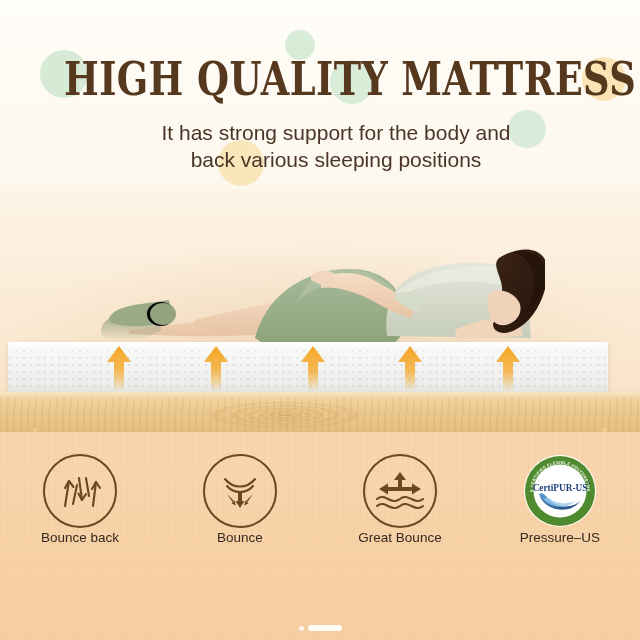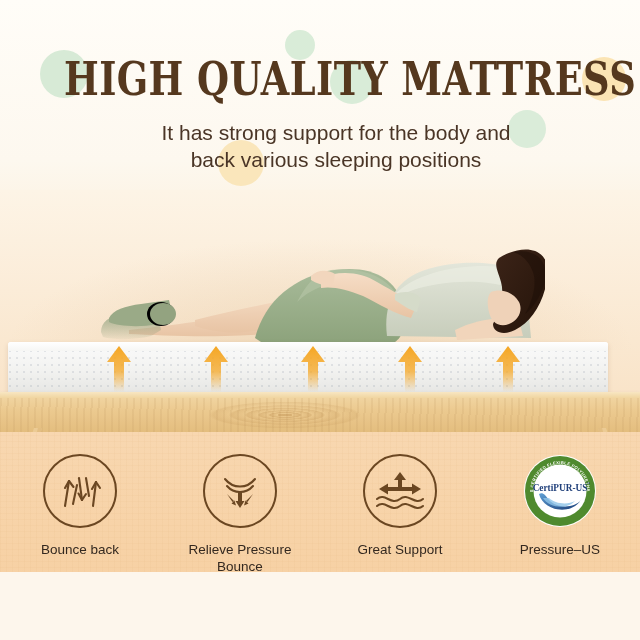--- a/index.html
+++ b/index.html
@@ -2,21 +2,21 @@
 <html><head>
 <meta charset="utf-8">
 <style>
   * { margin:0; padding:0; box-sizing:border-box; }
   body {
     width:640px; height:640px; overflow:hidden;
     font-family:"Liberation Sans", sans-serif;
     background:#fdf6ec;
   }
   .poster {
-    position:relative; width:640px; height:572px; overflow:hidden;
+    position:relative; width:640px; height:640px; overflow:hidden;
     background:linear-gradient(180deg,#fffdf8 0%,#fdf8ef 28%,#fbeed8 46%,#f9e2c3 62%,#f7d9b2 72%,#f6d2a6 100%);
   }
 
   
   .blob { position:absolute; border-radius:50%; }
 
   
   .header { position:absolute; left:0; top:0; width:640px; text-align:center; z-index:5; }
   .headline {
     font-family:"DejaVu Serif", serif;
@@ -103,21 +103,21 @@
       linear-gradient(180deg,#f8d7b0 0%,#f7d2a6 55%,#f6cfa1 100%);
   }
   .feature-row { position:absolute; left:0; top:22px; width:640px; display:flex; }
   .feature { width:160px; text-align:center; position:relative; }
   .circle {
     width:74px; height:74px; margin:0 auto;
     border:2px solid #6b4722; border-radius:50%;
     display:flex; align-items:center; justify-content:center;
   }
   .feature-label {
-    margin-top:14px; font-size:13.5px; color:#33281f; line-height:1.25;
+    margin-top:2px; font-size:13.5px; color:#33281f; line-height:1.25;
   }
 
   
   .carousel { position:absolute; left:0; bottom:9px; width:640px;
               display:flex; justify-content:center; align-items:center; gap:4px; }
   .c-dot { width:5px; height:5px; border-radius:50%; background:rgba(255,255,255,.80); }
   .c-bar { width:34px; height:6px; border-radius:3px; background:rgba(255,255,255,.92); }
 </style>
 </head>
 <body>
@@ -272,42 +272,41 @@
             </g>
             <g fill="#6b4722">
               <path d="M12 26 L19 33 L16.5 35.5 L21 37.5 L19.5 32.5 L17.5 34 L12 26 Z"></path>
               <path d="M38 26 L31 33 L33.5 35.5 L29 37.5 L30.5 32.5 L32.5 34 L38 26 Z"></path>
               <path d="M25 24 L25 34 M25 40 L20.5 33 L29.5 33 Z"></path>
               <rect x="23" y="24" width="4" height="11"></rect>
             </g>
           </svg>
         </div>
         <div class="feature-label">
-          <div>Relieve Pressure</div>
           <div>Bounce</div>
         </div>
       </div>
 
       <div class="feature">
         <div class="circle">
           <svg width="52" height="46" viewBox="0 0 52 46">
             <g fill="#6b4722">
               <rect x="24" y="9" width="4" height="14"></rect>
               <path d="M26 4 L32 12 L20 12 Z"></path>
               <rect x="12" y="19" width="28" height="4"></rect>
               <path d="M5 21 L14 15.5 L14 26.5 Z"></path>
               <path d="M47 21 L38 15.5 L38 26.5 Z"></path>
             </g>
             <g stroke="#6b4722" stroke-width="2.1" fill="none" stroke-linecap="round">
               <path d="M3 31 C11 24 17 38 26 31 C34 24 41 38 49 31"></path>
               <path d="M3 38 C11 31 17 45 26 38 C34 31 41 45 49 38"></path>
             </g>
           </svg>
         </div>
-        <div class="feature-label">Great Support</div>
+        <div class="feature-label">Great Bounce</div>
       </div>
 
       <div class="feature">
         <svg width="74" height="74" viewBox="0 0 74 74" style="display:block;margin:0 auto;">
           <defs>
             <path id="arcTop" d="M 10 37 A 27 27 0 0 1 64 37"></path>
             <path id="arcBot" d="M 13 37 A 24 24 0 0 0 61 37"></path>
             <linearGradient id="swoosh" x1="0" y1="0" x2="1" y2="1">
               <stop offset="0" stop-color="#5f9fd4"></stop>
                 <stop offset="1" stop-color="#1b3f79"></stop>

